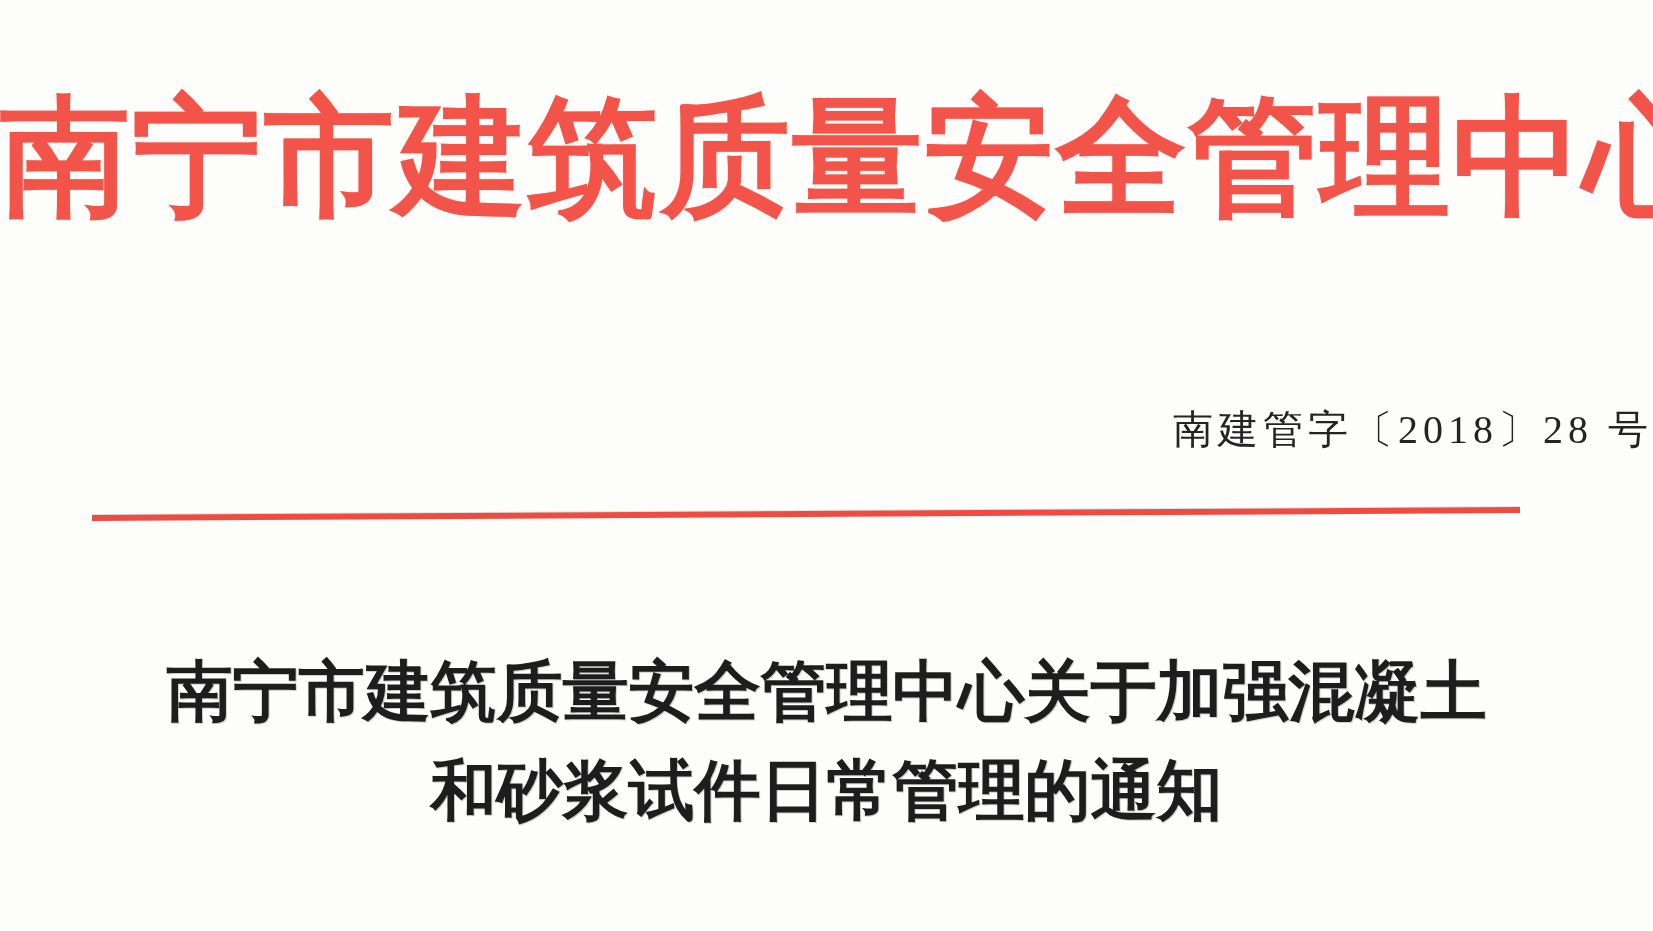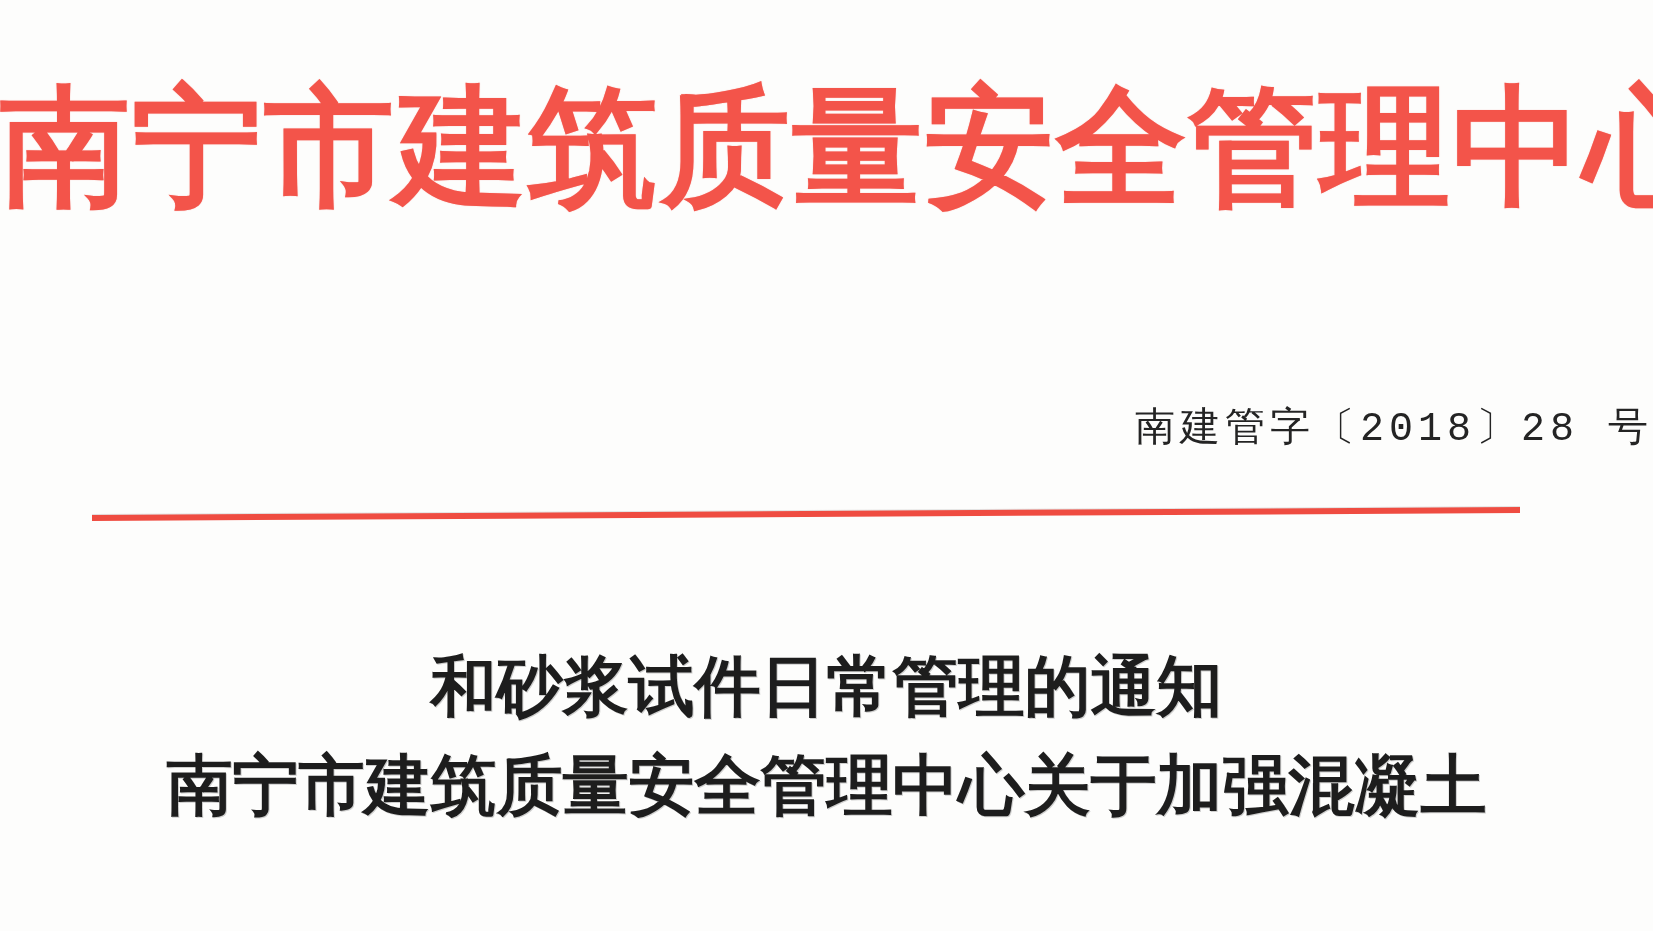--- a/index.html
+++ b/index.html
@@ -6,21 +6,21 @@
     margin: 0;
     padding: 0;
     background: #ffffff;
   }
   .page {
     position: relative;
     width: 1653px;
     height: 931px;
     background: #fdfdfc;
     overflow: hidden;
-    font-family: Liberation Mono, monospace;
+    font-family: Liberation Serif, serif;
   }
   .masthead {
     position: absolute;
     top: 78px;
     left: 0;
     width: 100%;
     margin: 0;
     text-align: center;
     font-size: 130px;
     line-height: 160px;
@@ -79,17 +79,17 @@
 
 <div class="page">
 
   <h1 class="masthead">南宁市建筑质量安全管理中心</h1>
 
   <div class="doc-number">南建管字〔2018〕28 号</div>
 
   <div class="red-rule"></div>
 
   <h2 class="doc-title">
+    <span class="line">南宁市建筑质量安全管理中心关于加强混凝土</span>
     <span class="line">和砂浆试件日常管理的通知</span>
-    <span class="line">南宁市建筑质量安全管理中心关于加强混凝土</span>
   </h2>
 
 </div>
 
 </body></html>

